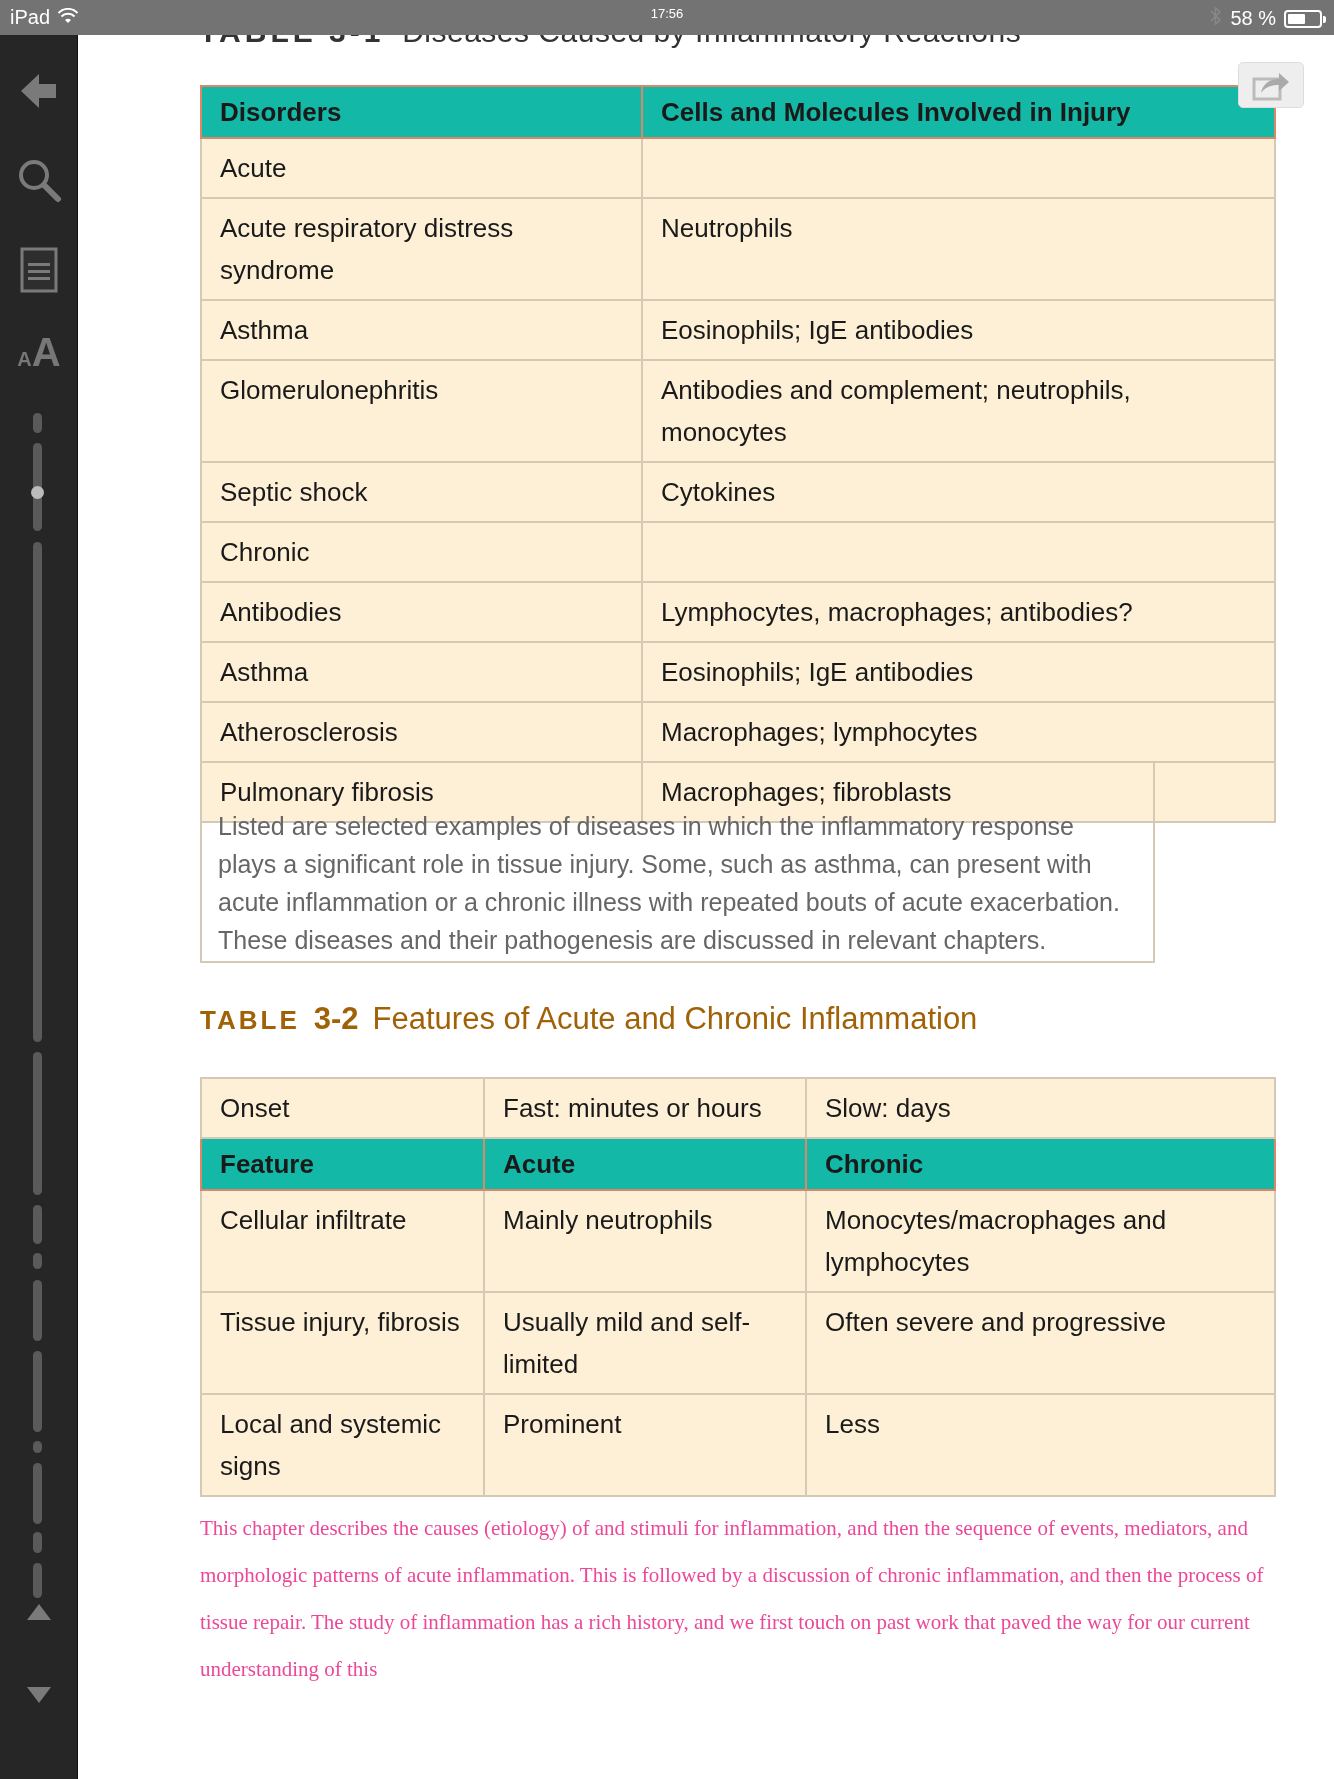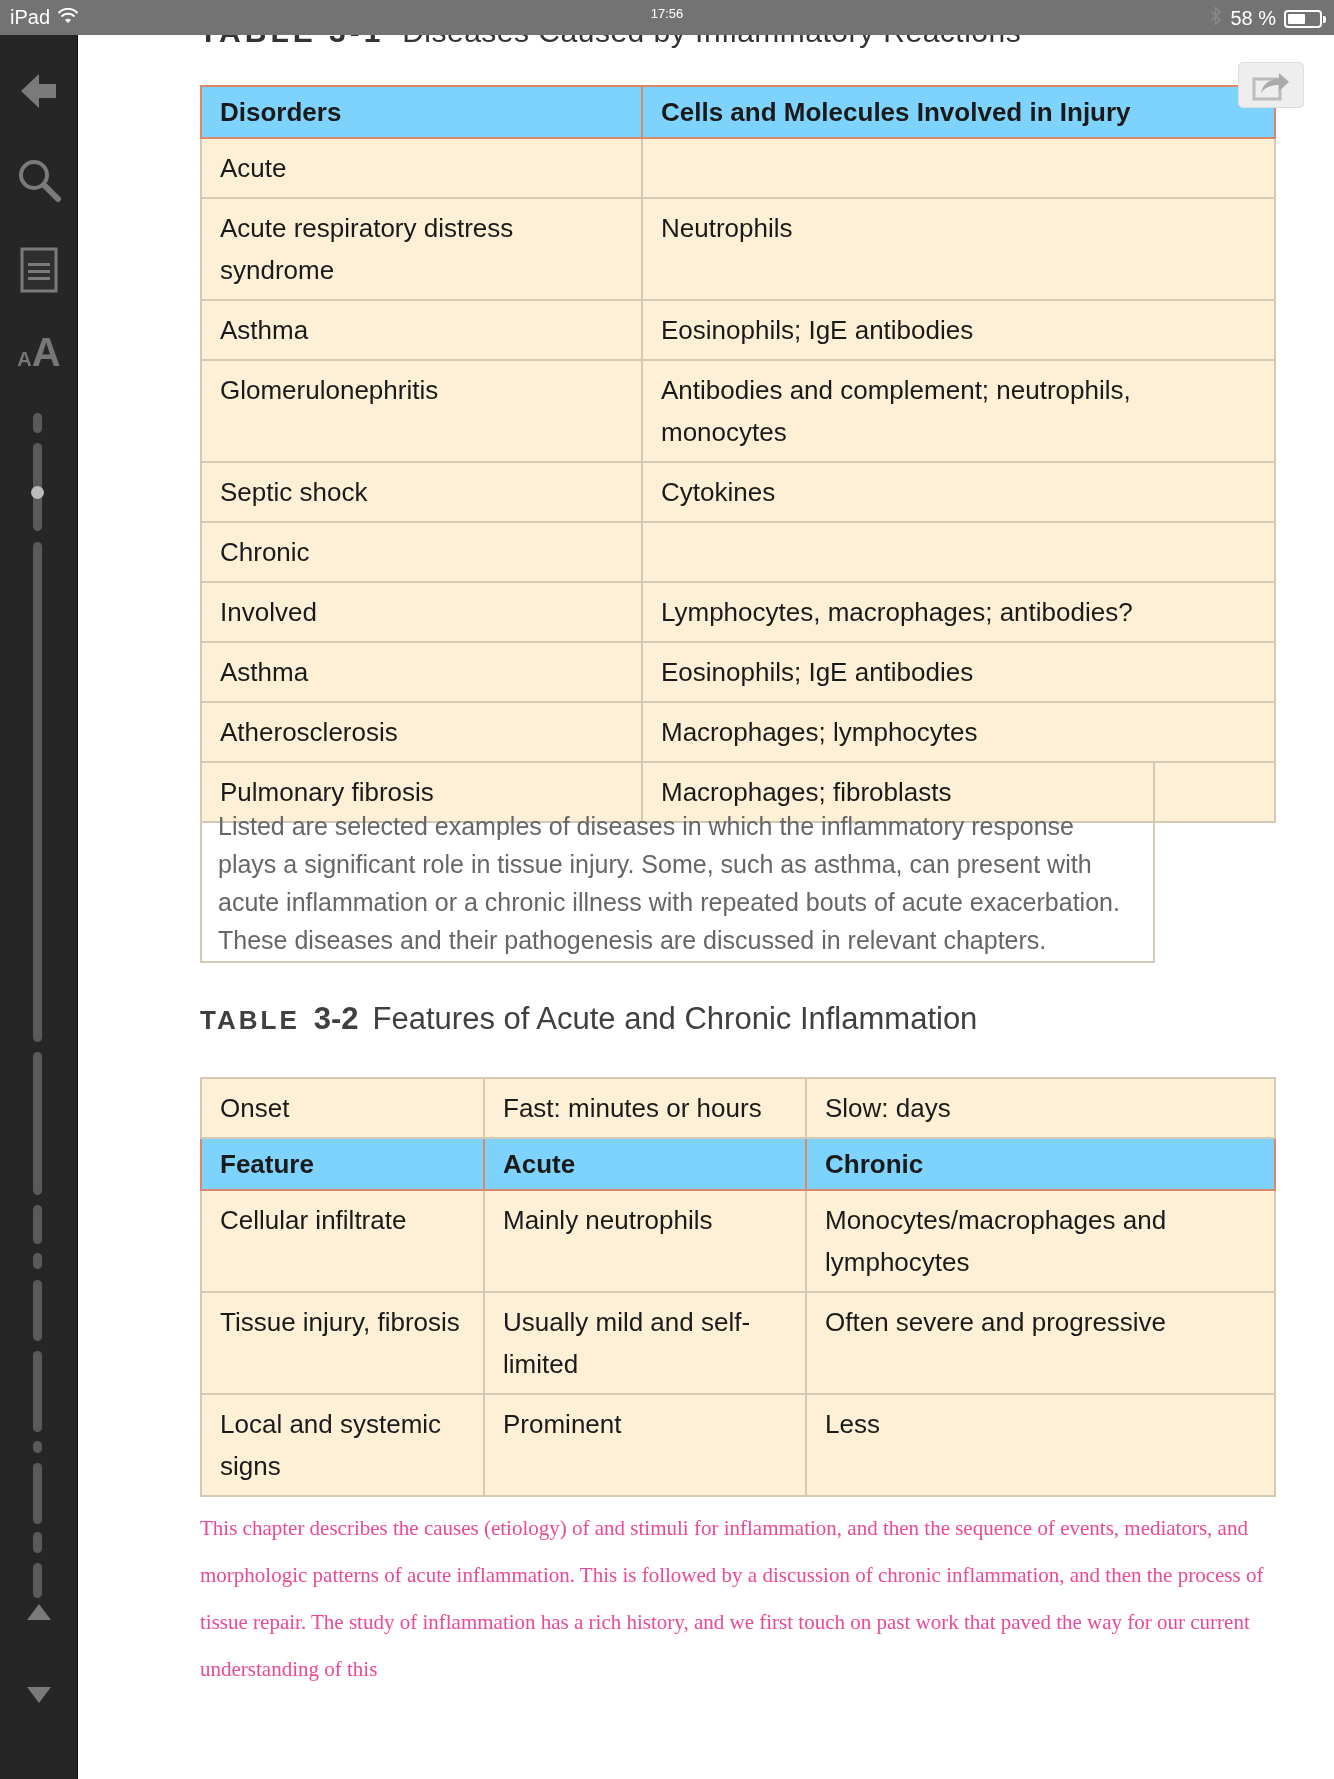--- a/index.html
+++ b/index.html
@@ -25,33 +25,33 @@
   .thumb { position: absolute; left: 31px; width: 13px; height: 13px; border-radius: 50%; background: #bbb; }
 
   
   .page { position: absolute; left: 79px; top: 35px; width: 1255px; height: 1744px; }
   .cut-title { position: absolute; left: 200px; top: 12px; font-size: 30px; color: #333; white-space: nowrap; letter-spacing: 0.5px; }
   .cut-title b { letter-spacing: 4px; }
 
   .share-btn { position: absolute; left: 1238px; top: 62px; width: 66px; height: 46px; background: #eee; border: 1px solid #ddd; border-radius: 5px; display: flex; align-items: center; justify-content: center; z-index: 5; cursor: pointer; }
 
   table.dt { position: absolute; border-collapse: collapse; font-family: "Liberation Sans", sans-serif; font-size: 26px; color: #1a1a1a; }
-  table.dt th { background: #7dd3fc; text-align: left; font-weight: bold; border: 2px solid #d9896a; padding: 0 18px; height: 52px; }
+  table.dt th { background: #14b8a6; text-align: left; font-weight: bold; border: 2px solid #d9896a; padding: 0 18px; height: 52px; }
   table.dt td { background: #fef0d6; border: 2px solid #d4c9b4; padding: 8px 18px 8px 18px; vertical-align: top; line-height: 42px; }
   table.dt td.single { height: 54px; }
 
   .t1 { left: 200px; top: 85px; width: 1076px; }
   .t1 col.c1 { width: 441px; }
   .t2 { left: 200px; top: 1077px; width: 1076px; }
   .t2 col.c1 { width: 283px; }
   .t2 col.c2 { width: 322px; }
 
   .footnote { position: absolute; left: 200px; top: 761px; width: 955px; height: 202px; border: 2px solid #d4c9b4; border-top: none; padding: 46px 16px 0 16px; font-size: 25px; line-height: 38px; color: #666; }
 
-  .t2-title { position: absolute; left: 200px; top: 1001px; font-size: 31px; color: #404040; white-space: nowrap; }
+  .t2-title { position: absolute; left: 200px; top: 1001px; font-size: 31px; color: #a16207; white-space: nowrap; }
   .t2-title .lbl { font-weight: bold; letter-spacing: 3px; font-size: 26px; margin-right: 14px; }
   .t2-title .num { font-weight: bold; margin-right: 14px; }
 
   .body-text { position: absolute; left: 200px; top: 1505px; width: 1110px; font-family: Liberation Serif, serif; font-size: 21px; line-height: 47px; color: #ec4899; }
 </style>
 </head>
 <body>
 
 <div class="statusbar">
   <div class="sb-left">
@@ -171,21 +171,21 @@
         </tr>
     <tr>
           <td class="single">Septic shock</td>
           <td>Cytokines</td>
         </tr>
     <tr>
           <td class="single">Chronic</td>
           <td></td>
         </tr>
     <tr>
-          <td class="single">Involved</td>
+          <td class="single">Antibodies</td>
           <td>Lymphocytes, macrophages; antibodies?</td>
         </tr>
     <tr>
           <td class="single">Asthma</td>
           <td>Eosinophils; IgE antibodies</td>
         </tr>
     <tr>
           <td class="single">Atherosclerosis</td>
           <td>Macrophages; lymphocytes</td>
         </tr>

